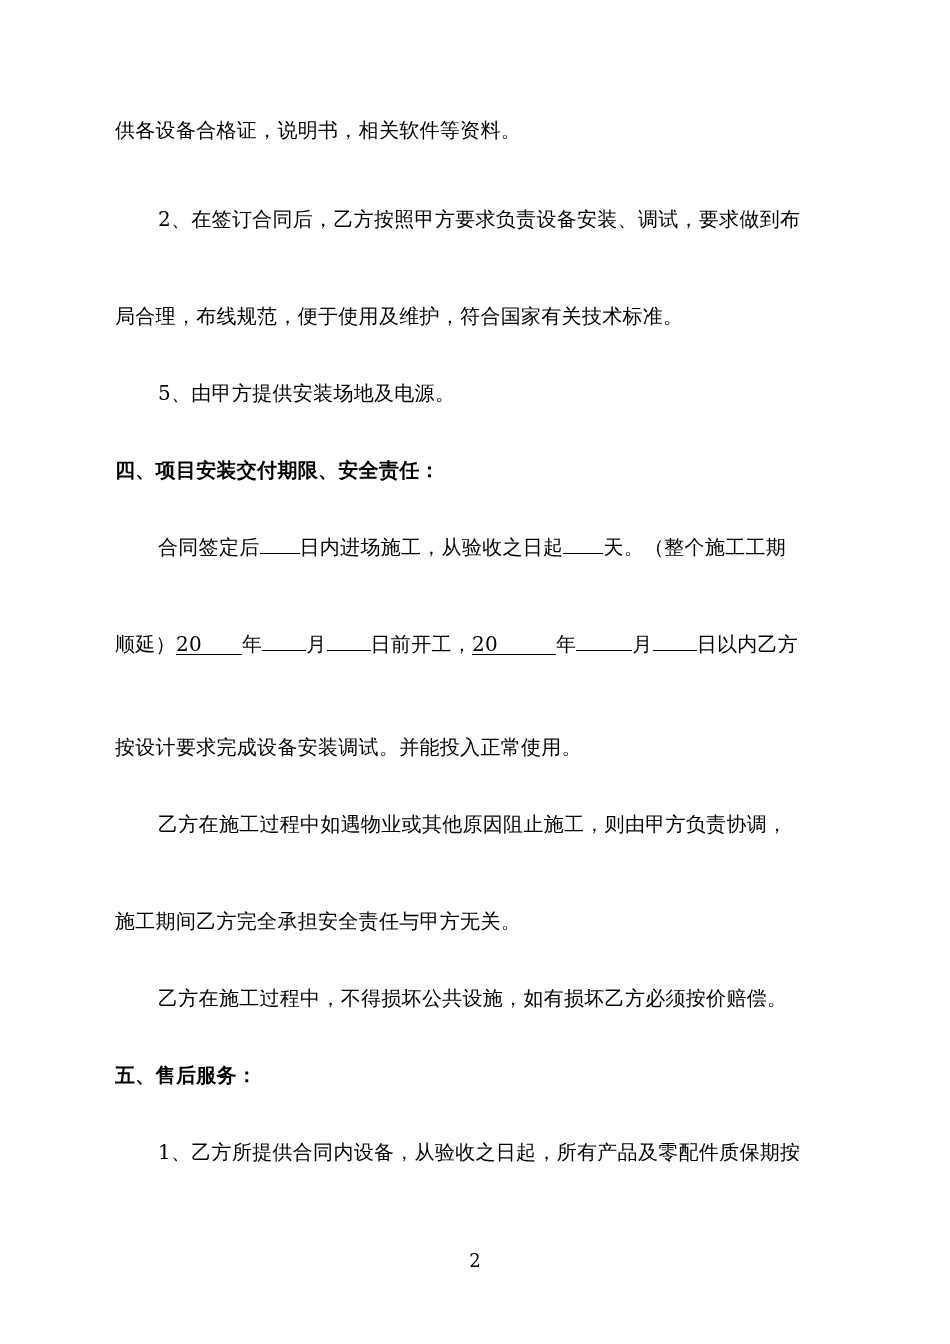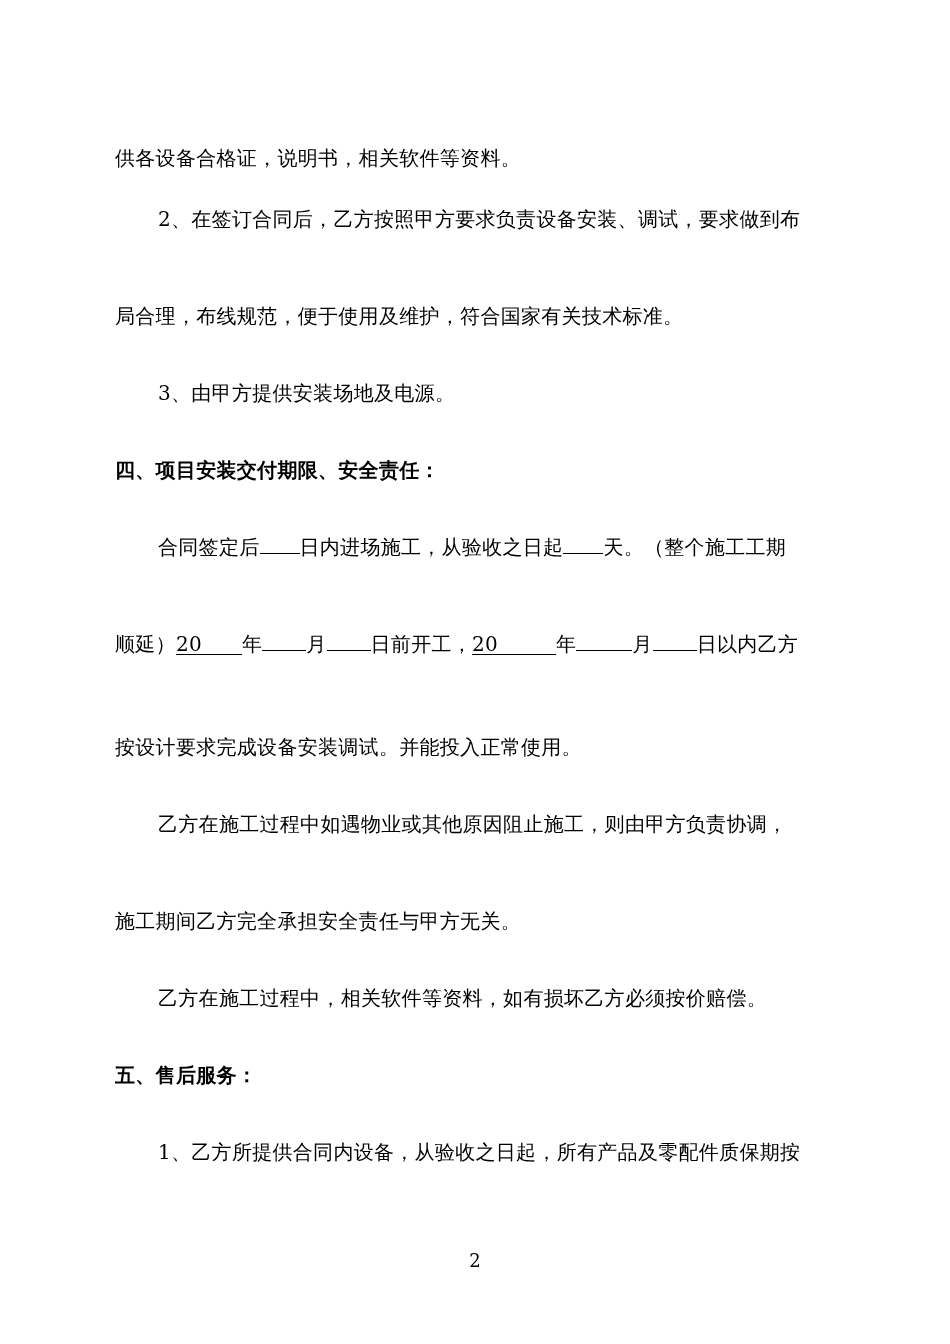--- a/index.html
+++ b/index.html
@@ -8,35 +8,35 @@
   .line { position:absolute; left:115px; white-space:nowrap; font-size:20px; line-height:28px; letter-spacing:0.3px; }
   .indent { left:158px; }
   .heading { font-weight:bold; font-family:"DejaVu Sans","Liberation Sans",sans-serif; }
   .blank { display:inline-block; border-bottom:1.4px solid #000; height:20px; vertical-align:baseline; text-align:left; line-height:20px; }
   .pagenum { position:absolute; left:0; width:950px; top:1250px; text-align:center; font-size:18px; }
 </style>
 </head>
 <body>
 
 <div>
-  <div class="line" style="top:144px">供各设备合格证，说明书，相关软件等资料。</div>
+  <div class="line" style="top:116px">供各设备合格证，说明书，相关软件等资料。</div>
   <div class="line indent" style="top:205px">2、在签订合同后，乙方按照甲方要求负责设备安装、调试，要求做到布</div>
   <div class="line" style="top:302px">局合理，布线规范，便于使用及维护，符合国家有关技术标准。</div>
-  <div class="line indent" style="top:379px">3、由甲方提供安装场地及电源。</div>
+  <div class="line indent" style="top:379px">5、由甲方提供安装场地及电源。</div>
   <div class="line heading" style="top:456px">四、项目安装交付期限、安全责任：</div>
 
   <div class="line indent" style="top:533px">
     <span>合同签定后</span><span class="blank" style="width:40px"></span><span>日内进场施工，从验收之日起</span><span class="blank" style="width:40px"></span><span>天。（整个施工工期</span>
   </div>
 
   <div class="line" style="top:630px">
     <span>顺延）</span><span class="blank" style="width:66px"><span>20</span></span><span>年</span><span class="blank" style="width:44px"></span><span>月</span><span class="blank" style="width:44px"></span><span>日前开工，</span><span class="blank" style="width:84px"><span>20</span></span><span>年</span><span class="blank" style="width:56px"></span><span>月</span><span class="blank" style="width:44px"></span><span>日以内乙方</span>
   </div>
 
   <div class="line" style="top:733px">按设计要求完成设备安装调试。并能投入正常使用。</div>
   <div class="line indent" style="top:810px">乙方在施工过程中如遇物业或其他原因阻止施工，则由甲方负责协调，</div>
   <div class="line" style="top:907px">施工期间乙方完全承担安全责任与甲方无关。</div>
-  <div class="line indent" style="top:984px">乙方在施工过程中，相关软件等资料，如有损坏乙方必须按价赔偿。</div>
+  <div class="line indent" style="top:984px">乙方在施工过程中，不得损坏公共设施，如有损坏乙方必须按价赔偿。</div>
   <div class="line heading" style="top:1061px">五、售后服务：</div>
   <div class="line indent" style="top:1138px">1、乙方所提供合同内设备，从验收之日起，所有产品及零配件质保期按</div>
 
   <div class="pagenum">2</div>
 </div>
 
 </body></html>

